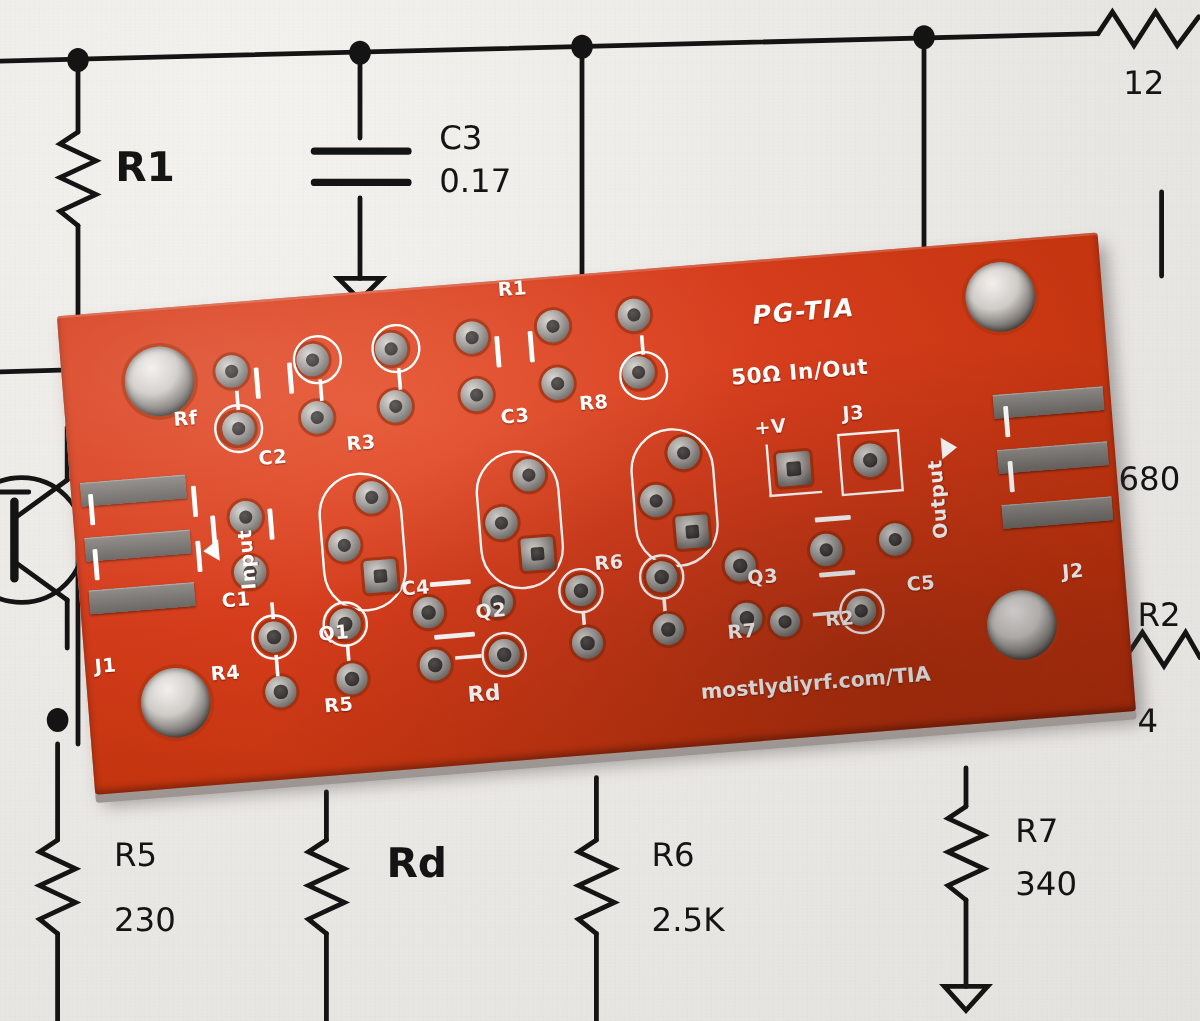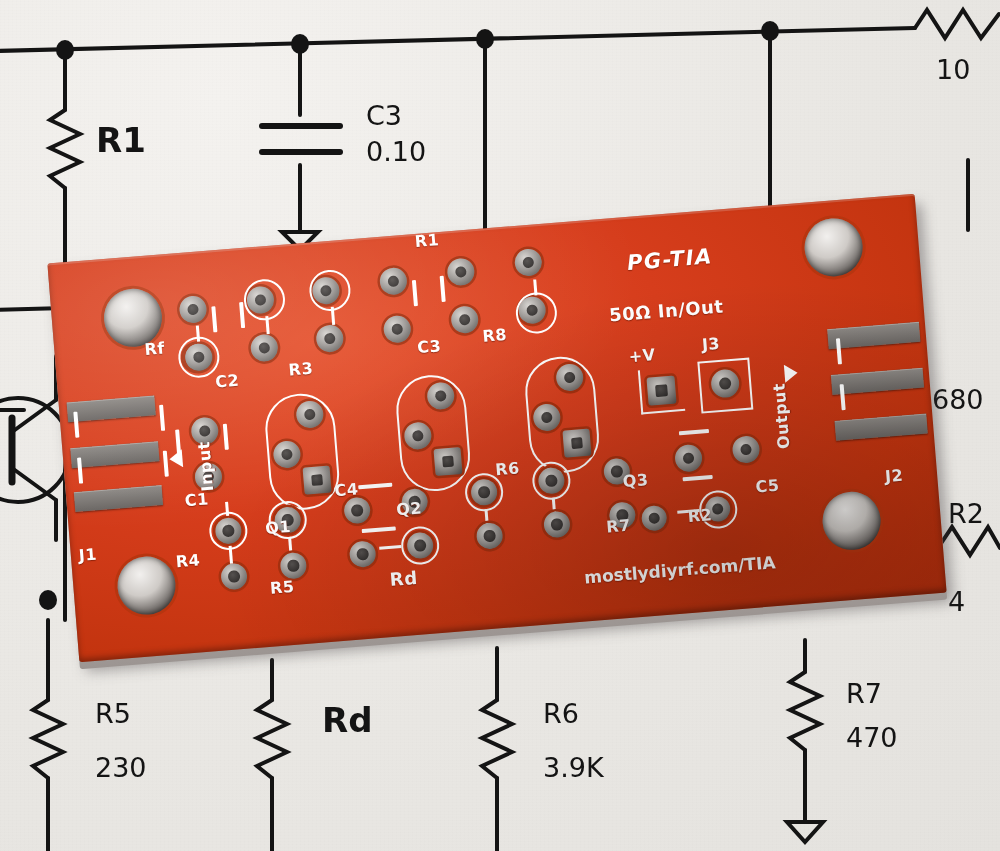--- a/index.html
+++ b/index.html
@@ -162,33 +162,33 @@
       <ellipse cx="485" cy="39" rx="9" ry="10"></ellipse>
       <ellipse cx="770" cy="31" rx="9" ry="10"></ellipse>
       <ellipse cx="65" cy="308" rx="9" ry="10"></ellipse>
       <ellipse cx="65" cy="352" rx="9" ry="10"></ellipse>
       <ellipse cx="48" cy="600" rx="9" ry="10"></ellipse>
     </g>
   </svg>
 
   <div class="stxt big" style="left:96px;  top:120px;">R1</div>
   <div class="stxt med" style="left:366px; top:100px;">C3</div>
-  <div class="stxt med" style="left:366px; top:136px;">0.10</div>
-  <div class="stxt med" style="left:936px; top:54px;">10</div>
+  <div class="stxt med" style="left:366px; top:136px;">0.17</div>
+  <div class="stxt med" style="left:936px; top:54px;">12</div>
 
   <div class="stxt med" style="left:95px;  top:698px;">R5</div>
   <div class="stxt med" style="left:95px;  top:752px;">230</div>
 
   <div class="stxt big" style="left:322px; top:700px;">Rd</div>
 
   <div class="stxt med" style="left:543px; top:698px;">R6</div>
-  <div class="stxt med" style="left:543px; top:752px;">3.9K</div>
+  <div class="stxt med" style="left:543px; top:752px;">2.5K</div>
 
   <div class="stxt med" style="left:846px; top:678px;">R7</div>
-  <div class="stxt med" style="left:846px; top:722px;">470</div>
+  <div class="stxt med" style="left:846px; top:722px;">340</div>
 
   <div class="stxt med" style="left:932px; top:384px;">680</div>
   <div class="stxt med" style="left:948px; top:498px;">R2</div>
   <div class="stxt med" style="left:948px; top:586px;">4</div>
 
   <div id="pcb">
     <div id="pcb-shadow"></div>
     <div id="pcb-edge"></div>
     <div id="pcb-body">
 

